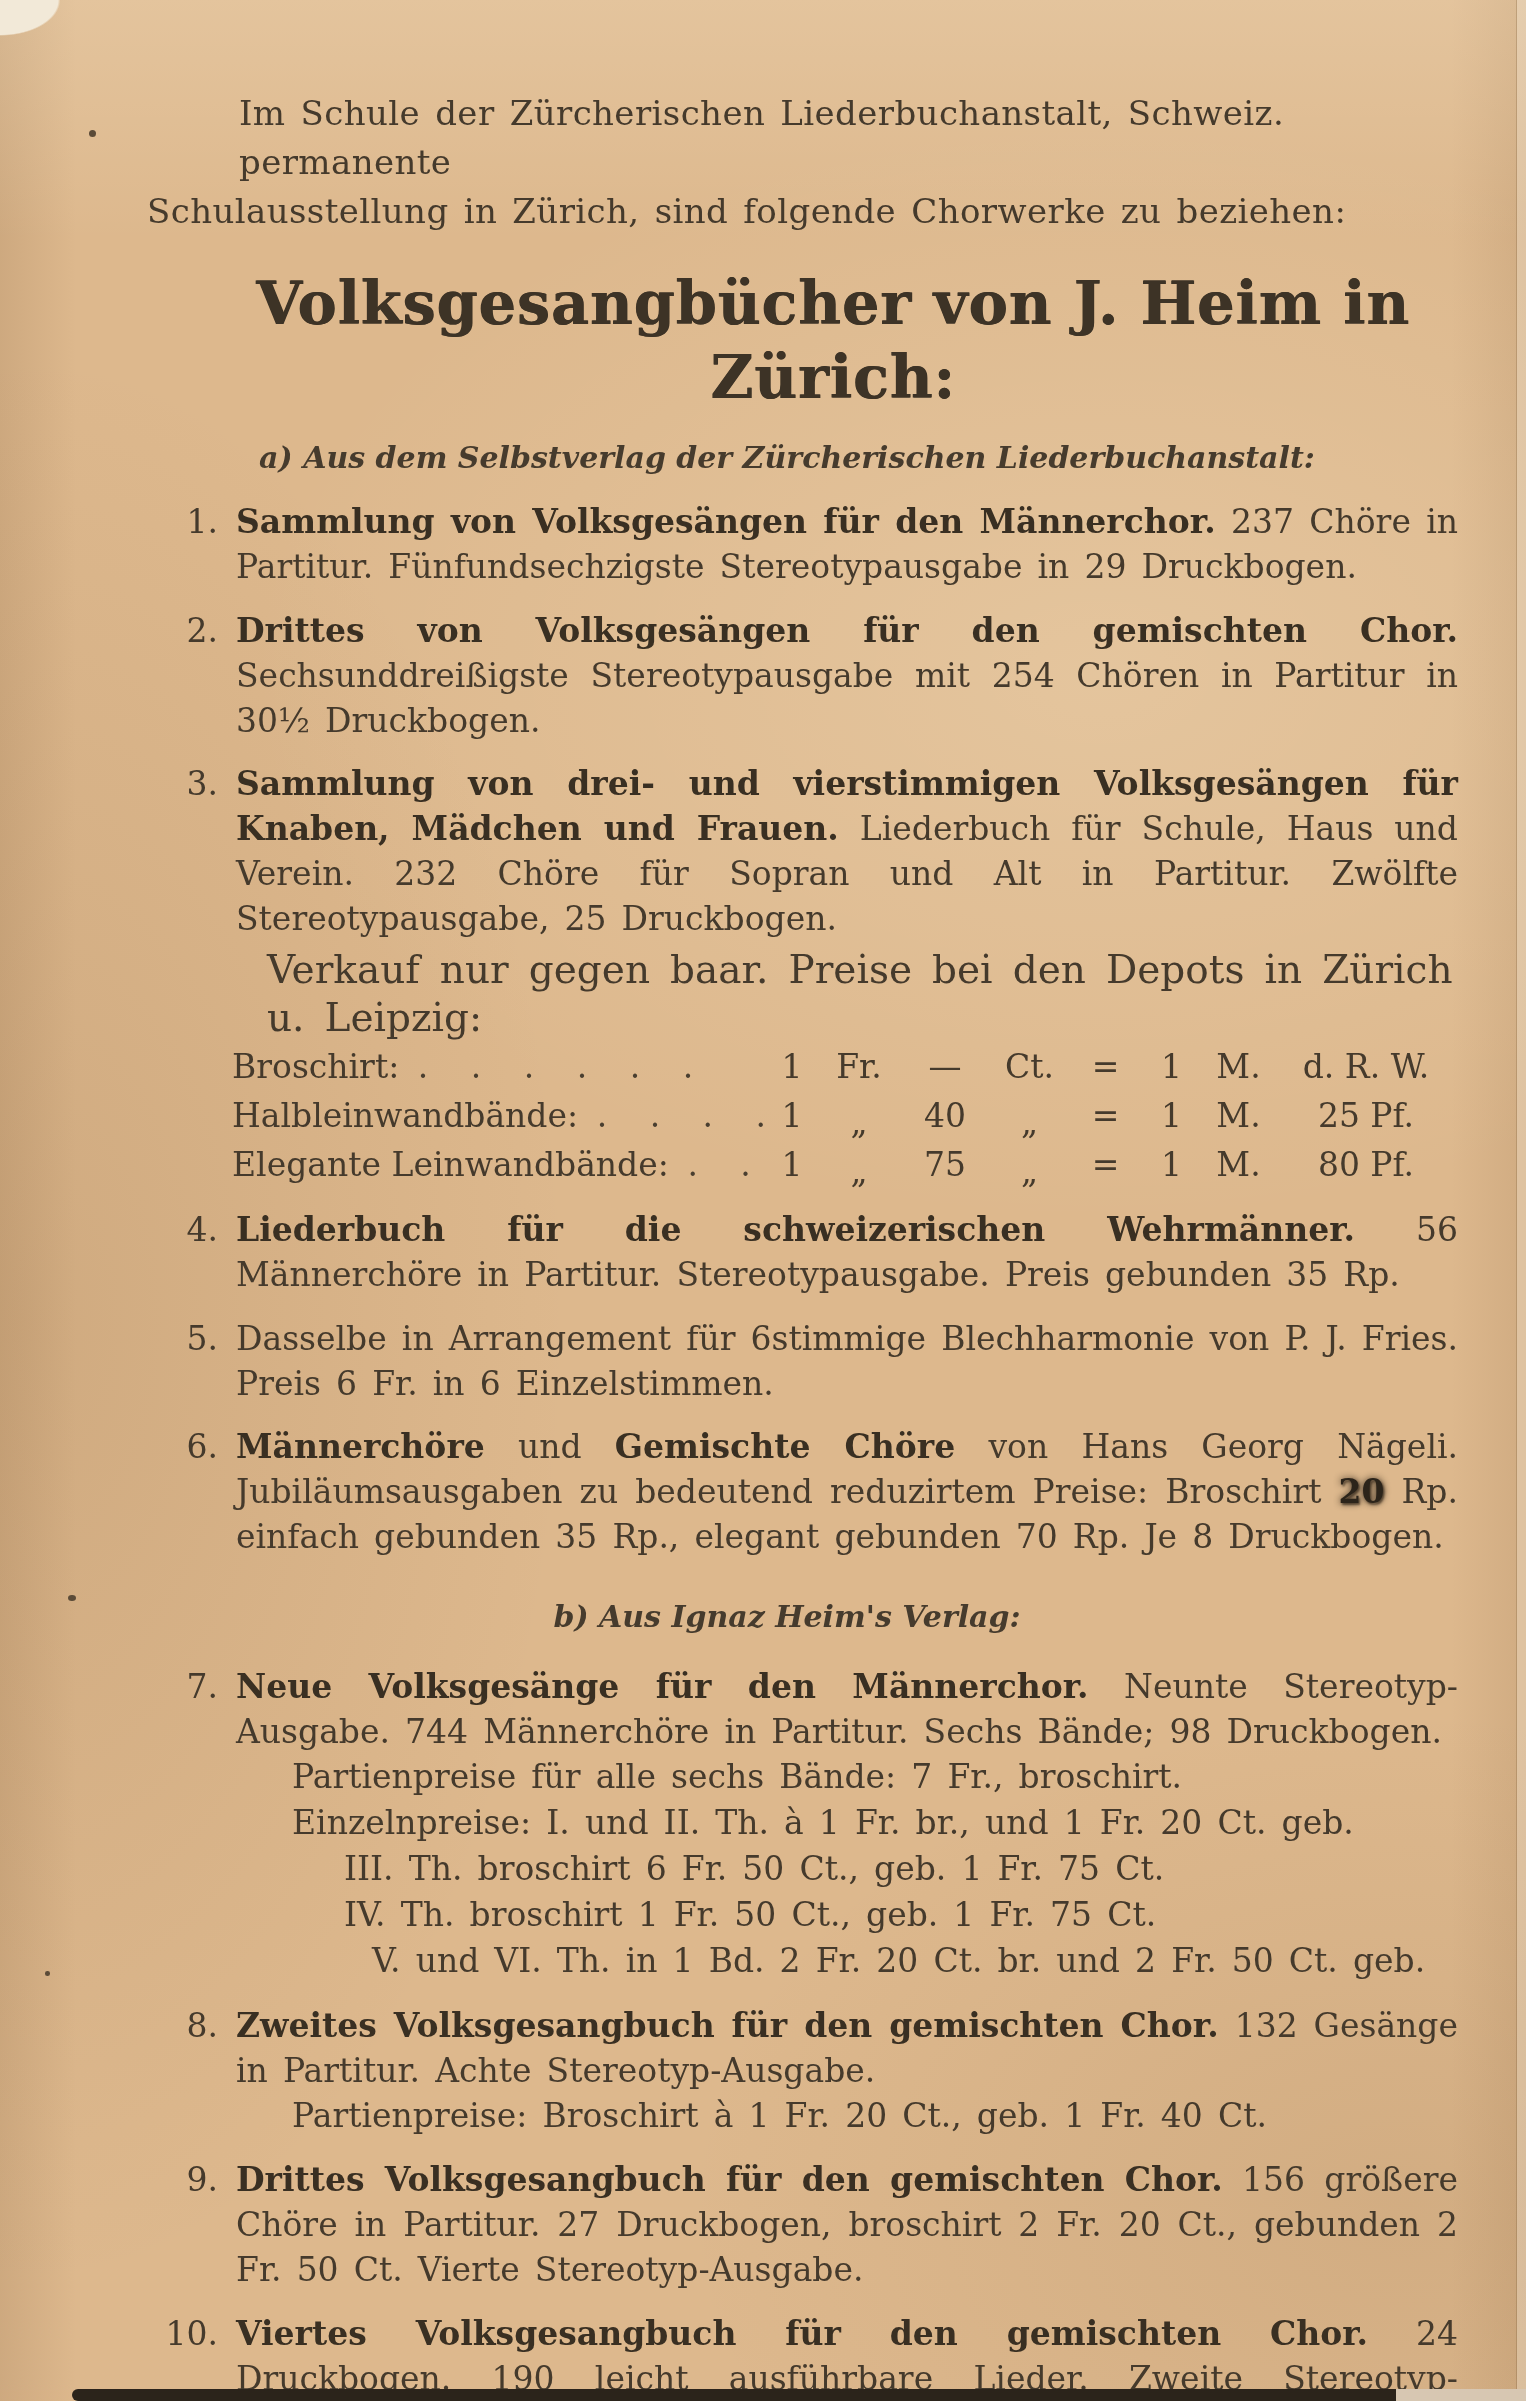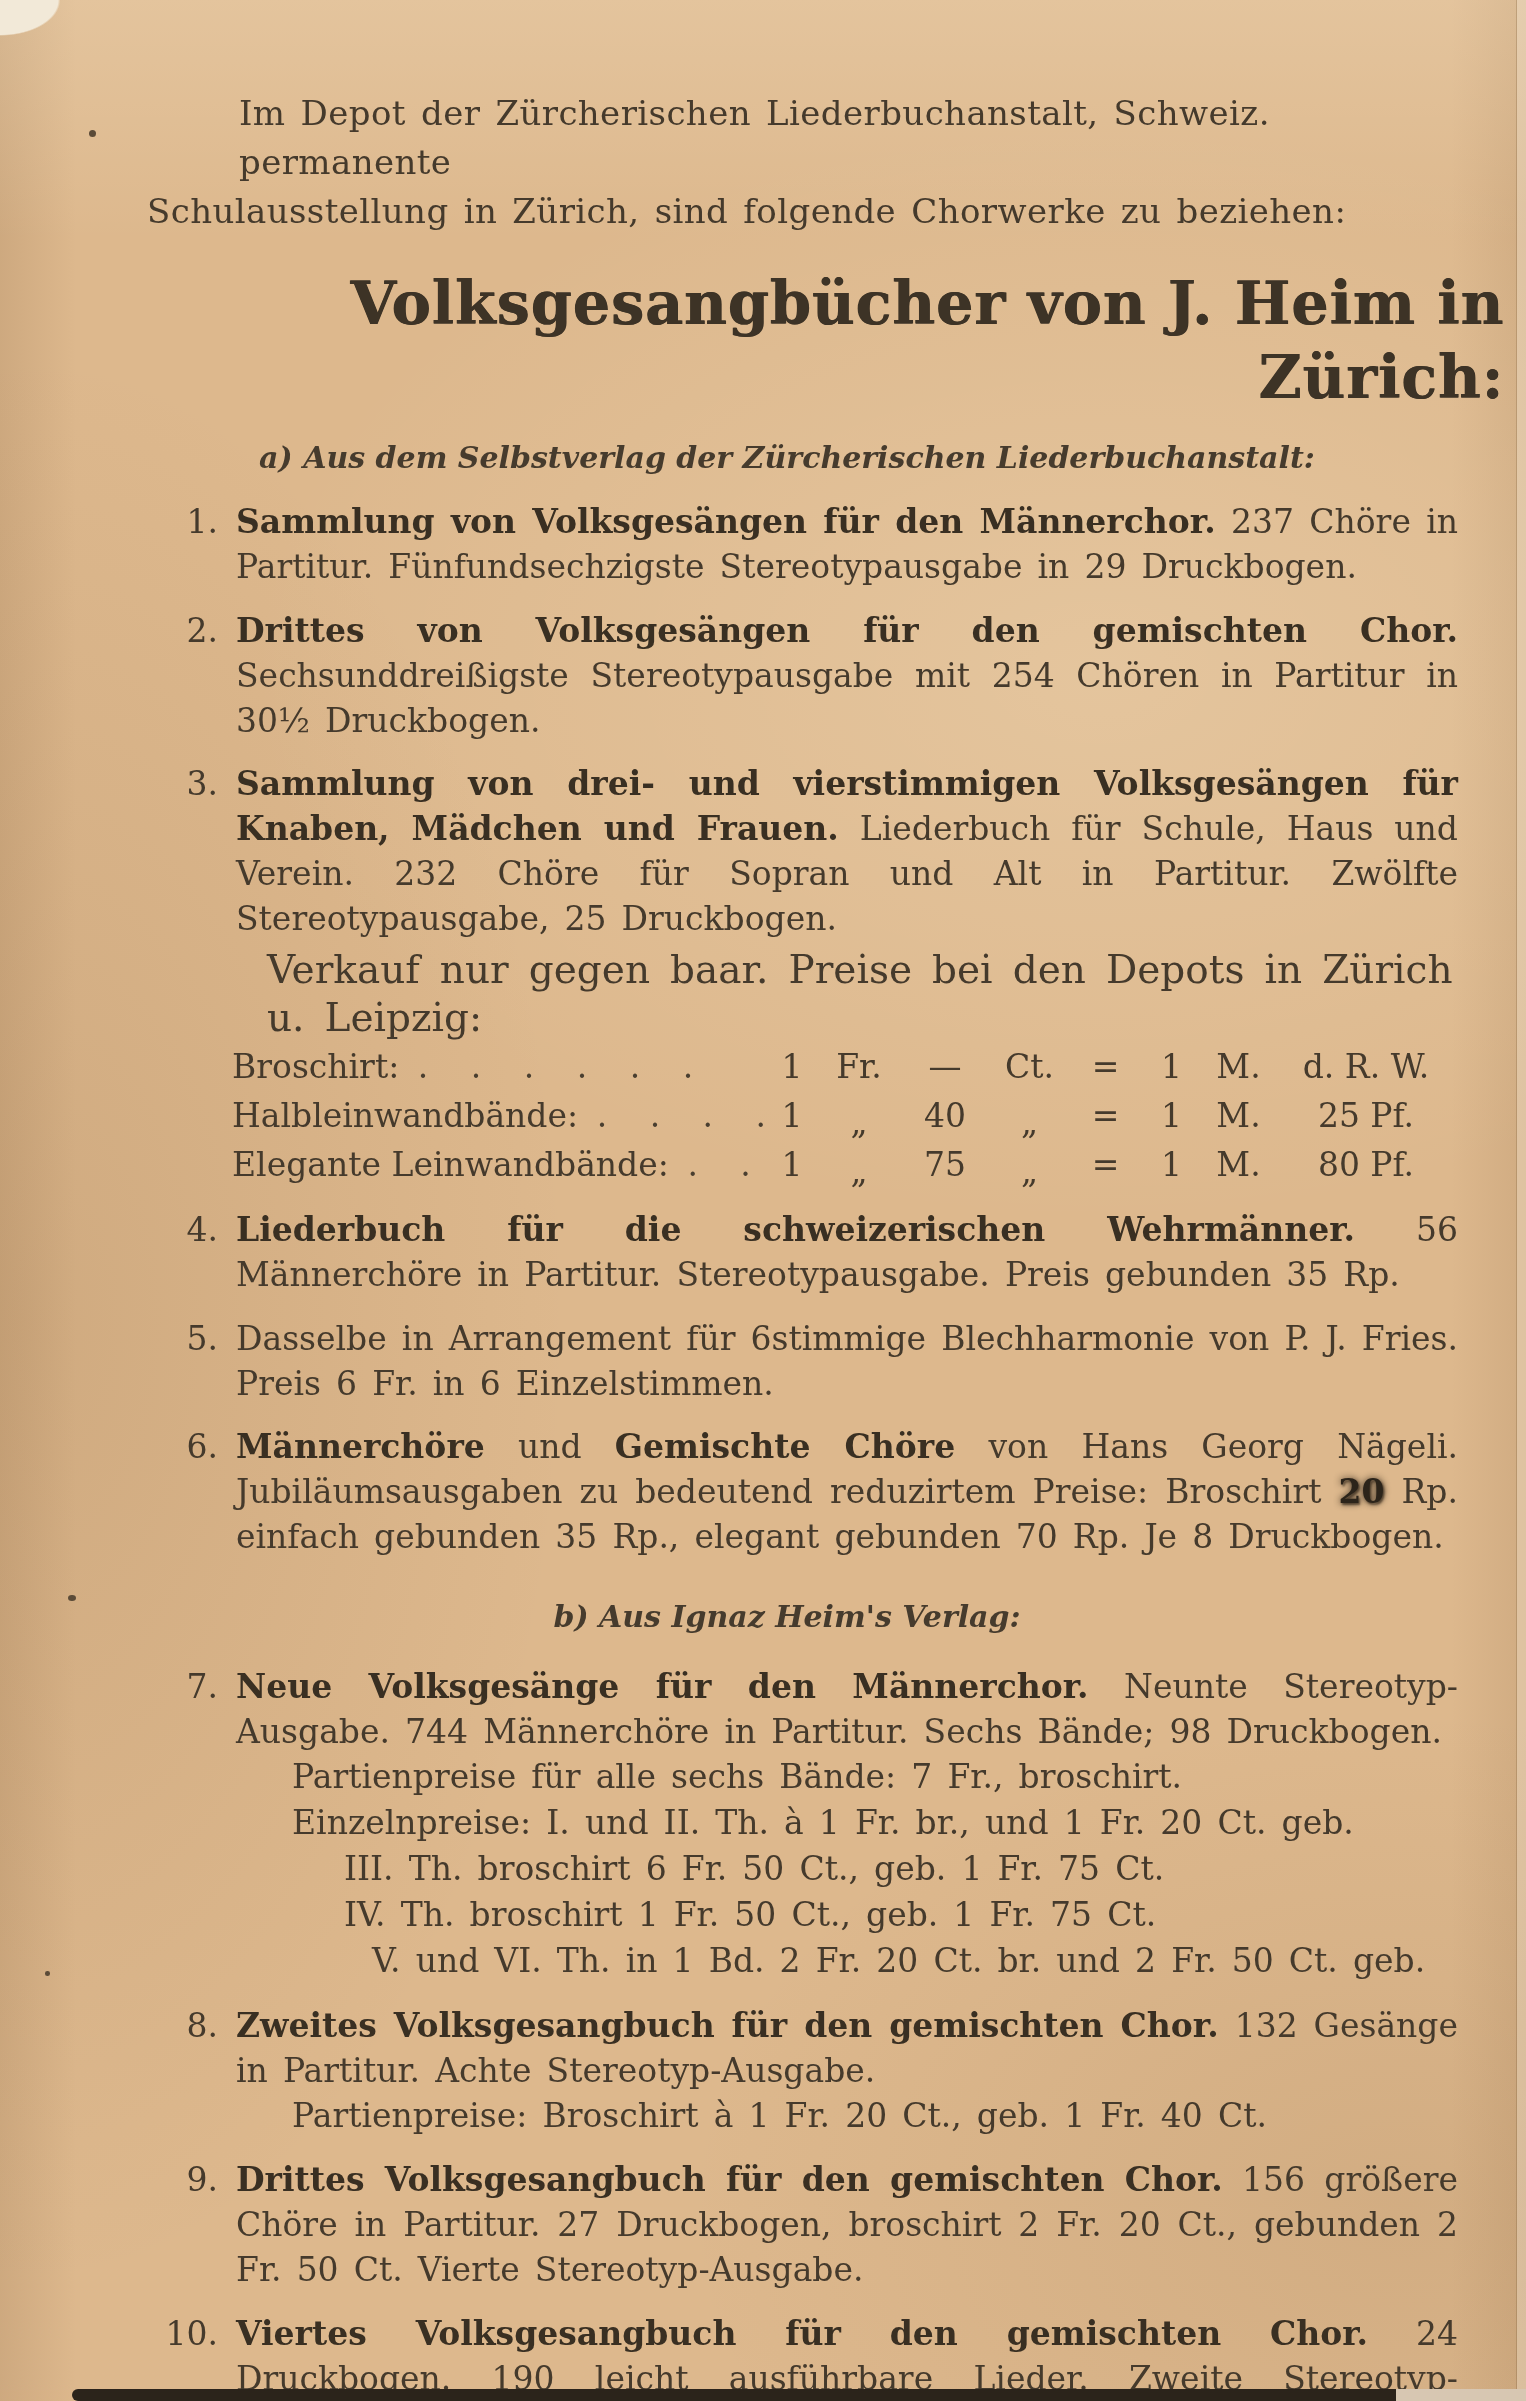--- a/index.html
+++ b/index.html
@@ -19,21 +19,21 @@
       linear-gradient(90deg, rgba(95,60,28,0.12) 0%, rgba(95,60,28,0) 5%, rgba(95,60,28,0) 95%, rgba(95,60,28,0.10) 100%);
   }
   .content{position:absolute;left:116px;top:89px;width:1342px;}
 
   .hdr{font-size:34px;line-height:49px;letter-spacing:0.4px;word-spacing:3.9px;}
   .hdr1{padding-left:123px;}
   .hdr2{padding-left:31px;}
 
   .title{
     font-size:59px;line-height:1.25;font-weight:700;margin:31px 0 4.6px 0;
-    text-align:right;transform:translateX(46px);letter-spacing:0.8px;
+    text-align:center;transform:translateX(46px);letter-spacing:0.8px;
     color:#3d3326;text-shadow:0.6px 0 0 currentColor;
   }
   .sect{
     font-size:30px;line-height:46px;font-style:italic;font-weight:600;
     text-align:center;margin:20px 0 15.4px 0;color:#463b2d;
   }
   .sect-b{margin-top:35px;margin-bottom:24px;}
 
   .item{
     position:relative;padding-left:120px;margin-top:18.5px;
@@ -67,21 +67,21 @@
   .speck{position:absolute;background:#5b4b38;border-radius:50%;}
   .speck1{left:89px;top:130px;width:7px;height:7px;}
   .speck2{left:68px;top:1595px;width:7.7px;height:6.2px;}
   .speck3{left:45px;top:1971px;width:4.6px;height:4.6px;}
 </style>
 </head>
 <body>
 
 <div class="page">
   <div class="content">
-    <div class="hdr hdr1">Im Depot der Zürcherischen Liederbuchanstalt, Schweiz. permanente</div>
+    <div class="hdr hdr1">Im Schule der Zürcherischen Liederbuchanstalt, Schweiz. permanente</div>
     <div class="hdr hdr2">Schulausstellung in Zürich, sind folgende Chorwerke zu beziehen:</div>
     <h1 class="title">Volksgesangbücher von J. Heim in Zürich:</h1>
     <div class="sect">a) Aus dem Selbstverlag der Zürcherischen Liederbuchanstalt:</div>
     <div id="items-a">
         <div class="item"><span class="num">1.</span><span class="b">Sammlung von Volksgesängen für den Männerchor.</span><span class=""> 237 Chöre in Partitur. Fünfundsechzigste Stereotypausgabe in 29 Druckbogen.</span></div>
         <div class="item"><span class="num">2.</span><span class="b">Drittes von Volksgesängen für den gemischten Chor.</span><span class=""> Sechsunddreißigste Stereotypausgabe mit 254 Chören in Partitur in 30½ Druckbogen.</span></div>
         <div class="item"><span class="num">3.</span><span class="b">Sammlung von drei- und vierstimmigen Volksgesängen für Knaben, Mädchen und Frauen.</span><span class=""> Liederbuch für Schule, Haus und Verein. 232 Chöre für Sopran und Alt in Partitur. Zwölfte Stereotypausgabe, 25 Druckbogen.</span></div>
         <div class="price-note">Verkauf nur gegen baar.  Preise bei den Depots in Zürich u. Leipzig:</div>
         <div class="price-row">
           <span class="lab">Broschirt:</span>

